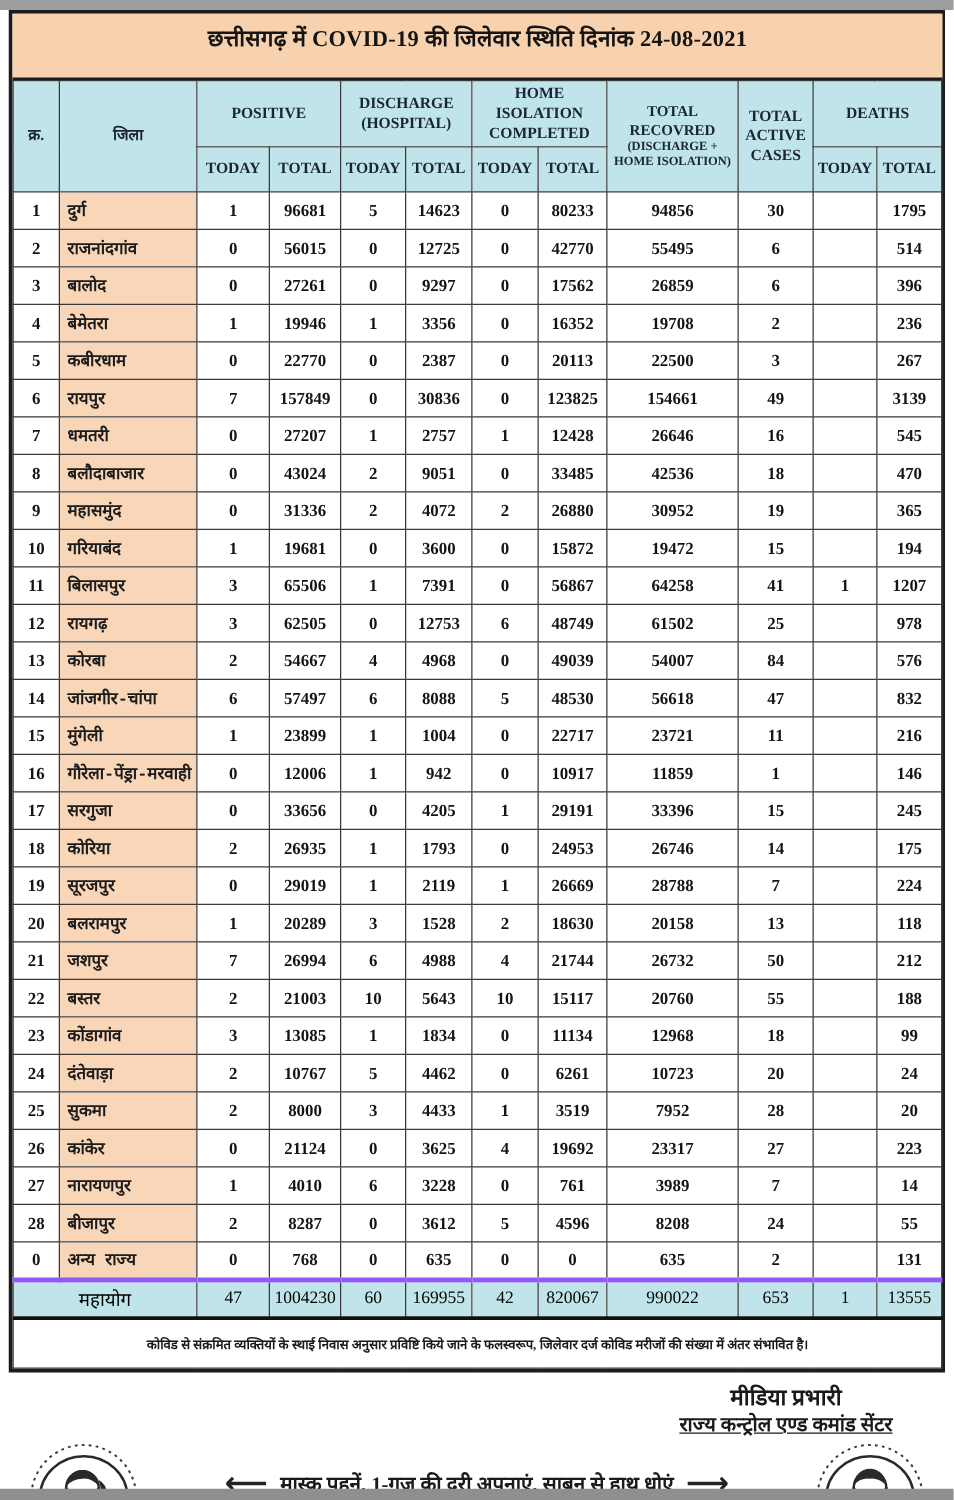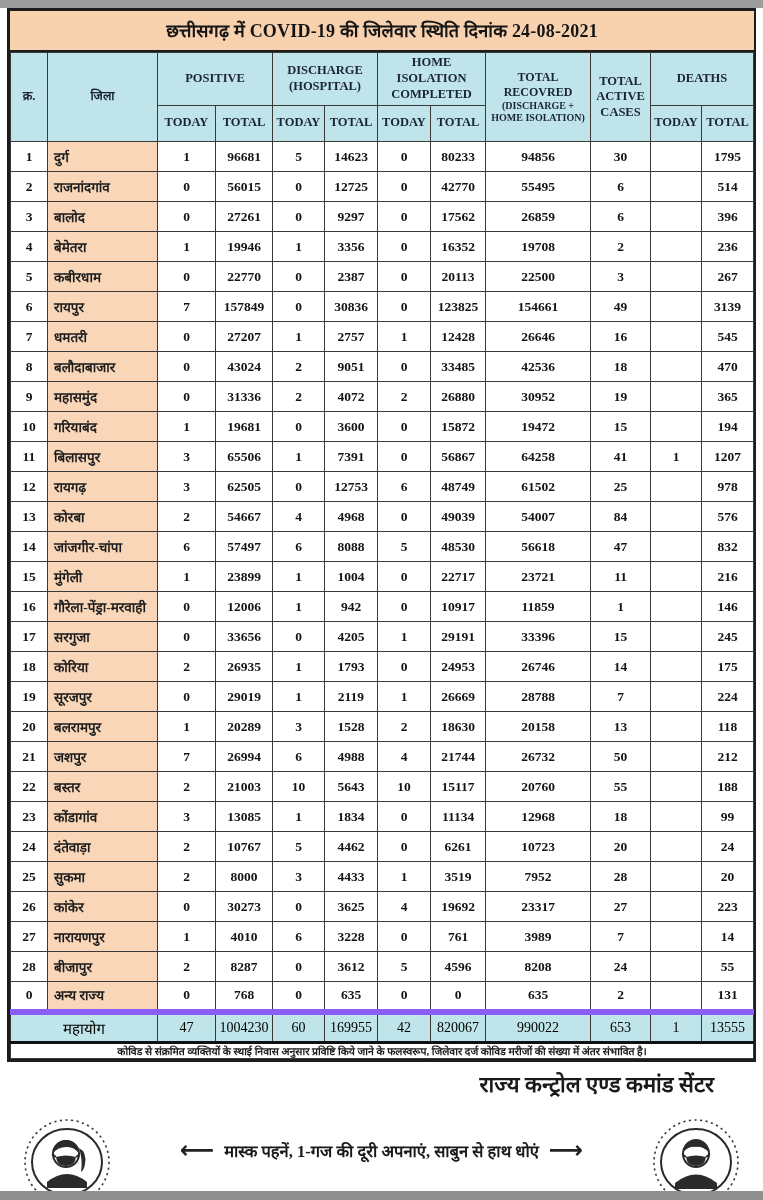--- a/index.html
+++ b/index.html
@@ -27,21 +27,21 @@
   .covid-table td, .covid-table th {
     border: 1px solid #3a3a3a;
     text-align: center;
     vertical-align: middle;
     overflow: hidden;
   }
 
   caption.title-bar {
     background: #f8d2ae;
     border-bottom: 2px solid #1c1c1c;
-    padding: 7px 4px 8px 4px;
+    padding: 7px 4px 20px 4px;
     font-weight: bold;
     font-size: 18px;
     color: #151515;
     letter-spacing: .2px;
     caption-side: top;
   }
 
   thead th {
     background: #bfe4e9;
     color: #1b2437;
@@ -63,51 +63,52 @@
     color: #141414;
     background: #fff;
     padding: 1px 3px;
   }
   tbody td.district {
     background: #f9d6b8;
     text-align: left;
     padding-left: 6px;
     font-size: 13.5px;
     color: #1c1c1c;
+    font-family: Liberation Mono, monospace;
   }
 
   tr.total-row td {
     background: #bfe4e9;
     height: 31px;
     font-size: 14px;
-    border-top: 6px solid #8b5cf6;
+    border-top: 4px solid #8b5cf6;
     margin-left: 18px;
   }
   tr.total-row td.total-label { font-size: 15px; }
 
   tr.footnote-row td {
     border-top: 3px solid #111;
-    height: 16px;
+    height: 40px;
     font-size: 10.5px;
     font-weight: bold;
     color: #1a1a1a;
     background: #fff;
     margin-top: 25px;
   }
 
   .footer { position: relative; height: 116px; }
   .media-block {
     position: absolute;
     top: 8px; right: 42px;
     text-align: center;
     font-weight: bold;
     color: #1a1a1a;
   }
   .media-block .l1 { font-size: 18px; line-height: 1.35; }
-  .media-block .l2 { font-size: 22px; line-height: 1.35; }
+  .media-block .l2 { font-size: 16px; line-height: 1.35; text-decoration: underline; }
   .media-block .l3 { font-size: 15px; line-height: 1.3; font-family: "Liberation Sans", sans-serif; }
 
   .slogan-row {
     position: absolute;
     left: 0; right: 0; top: 76px;
     display: flex;
     justify-content: center;
     align-items: center;
     gap: 10px;
     font-weight: bold;
@@ -527,21 +528,21 @@
             <td>3519</td>
             <td>7952</td>
             <td>28</td>
             <td></td>
             <td>20</td>
           </tr>
           <tr>
             <td>26</td>
             <td class="district">कांकेर</td>
             <td>0</td>
-            <td>30273</td>
+            <td>21124</td>
             <td>0</td>
             <td>3625</td>
             <td>4</td>
             <td>19692</td>
             <td>23317</td>
             <td>27</td>
             <td></td>
             <td>223</td>
           </tr>
           <tr>
@@ -603,20 +604,21 @@
         </tr>
         <tr class="footnote-row">
           <td colspan="12">कोविड से संक्रमित व्यक्तियों के स्थाई निवास अनुसार प्रविष्टि किये जाने के फलस्वरूप, जिलेवार दर्ज कोविड मरीजों की संख्या में अंतर संभावित है।</td>
         </tr>
       </tfoot>
     </table>
   </div>
 
   <div class="footer">
     <div class="media-block">
+      <div class="l1">मीडिया प्रभारी</div>
       <div class="l2">राज्य कन्ट्रोल एण्ड कमांड सेंटर</div>
     </div>
 
     <div class="mask-badge left">
       <svg viewBox="0 0 88 88" width="88" height="88">
         <circle cx="44" cy="44" r="42" fill="none" stroke="#3a3a3a" stroke-width="1.6" stroke-dasharray="2.2 3.4"></circle>
         <ellipse cx="44" cy="44" rx="35" ry="33" fill="#fff" stroke="#2a2a2a" stroke-width="2"></ellipse>
         <path d="M24 64 q20 -16 40 0 l0 6 -40 0 z" fill="#2a2a2a"></path>
         <circle cx="43" cy="36" r="13" fill="#fff" stroke="#2a2a2a" stroke-width="2"></circle>
         <path d="M30 35 a13 13 0 0 1 26 0 q-6 -7 -13 -6 q-8 0 -13 6 z" fill="#2a2a2a"></path>

